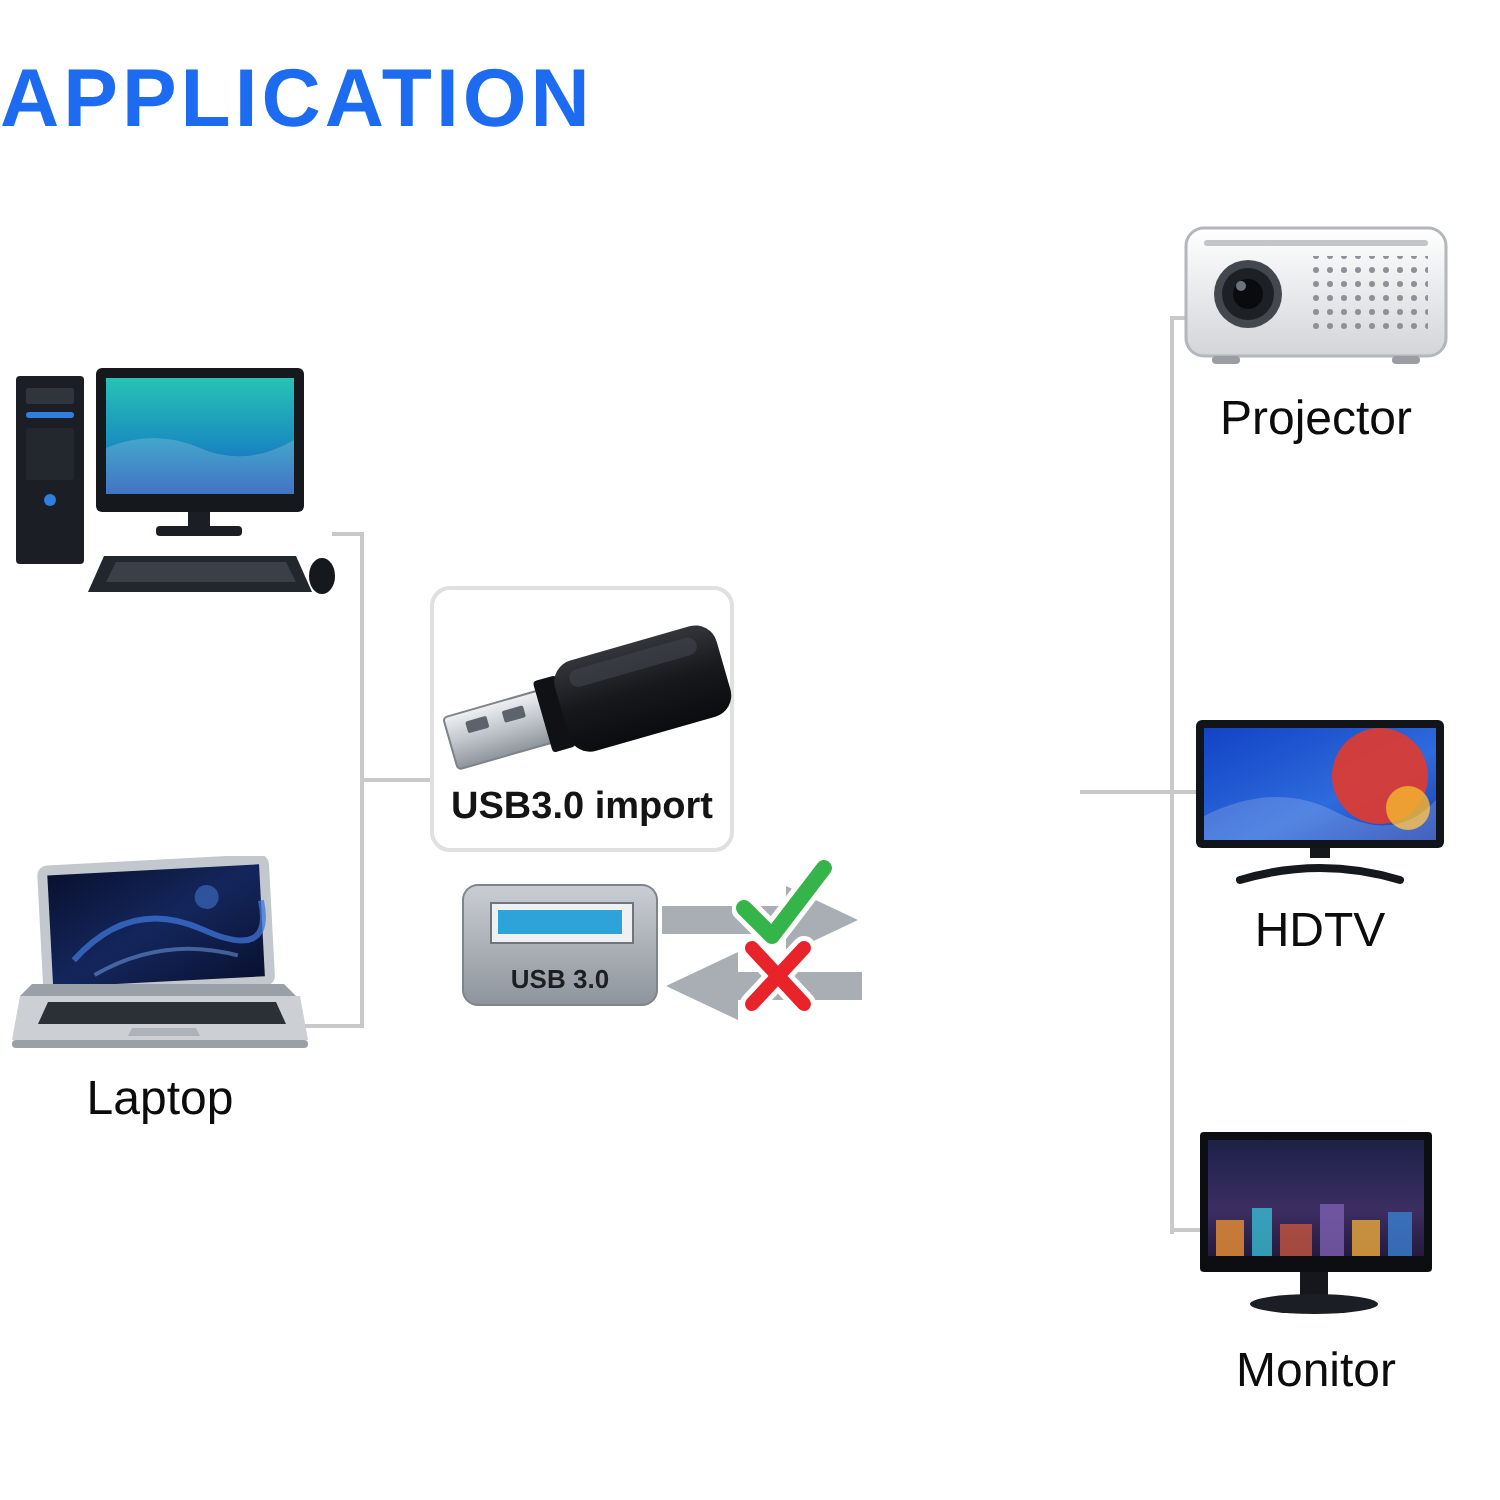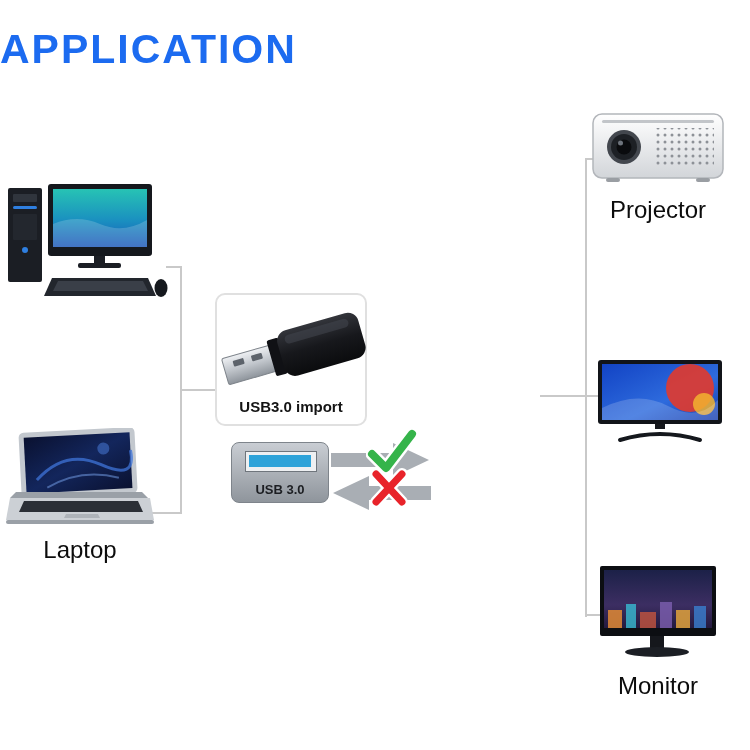--- a/index.html
+++ b/index.html
@@ -18,21 +18,21 @@
   .device svg { display: block; margin: 0 auto; }
   .device-label { margin-top: 8px; font-size: 24px; color: #0c0c0c; }
 
   .adapter-box {
     position: absolute; background: #fff;
     border: 2px solid #e0e0e0; border-radius: 10px;
   }
   .adapter-box svg { position: absolute; top: 6px; left: 2px; }
   .adapter-label {
     position: absolute; left: 0; bottom: 9px; width: 100%;
-    text-align: center; font-size: 15px; font-weight: bold; color: #141414;
+    text-align: center; font-size: 19px; font-weight: bold; color: #141414;
   }
 
   .plug { position: absolute; width: 98px; height: 61px; border-radius: 8px; }
   .plug-label {
     position: absolute; left: 0; bottom: 5px; width: 100%;
     text-align: center; font-size: 13px; font-weight: bold;
   }
   .usb-plug { background: linear-gradient(180deg, #c9cdd3, #8f959c); border: 1px solid #7e848b; }
   .usb-plug .plug-label { color: #1c1e22; }
   .usb-face { position: absolute; left: 13px; top: 8px; width: 72px; height: 21px;
@@ -150,20 +150,21 @@
       <rect x="0" y="0" width="124" height="64" rx="3" fill="#111419"></rect>
       <rect x="4" y="4" width="116" height="56" fill="url(#tvscr)"></rect>
       <g clip-path="url(#tvclip)">
         <circle cx="92" cy="28" r="24" fill="#e23a2c" opacity="0.9"></circle>
         <circle cx="106" cy="44" r="11" fill="#f2b22f" opacity="0.85"></circle>
         <path d="M4,48 Q40,30 70,46 T120,40 V60 H4 Z" fill="#ffffff" opacity="0.18"></path>
       </g>
       <rect x="57" y="64" width="10" height="5" fill="#15181d"></rect>
       <path d="M22,80 Q62,68 102,80" stroke="#15181d" stroke-width="4" fill="none" stroke-linecap="round"></path>
     </svg>
+    <div class="device-label">HDTV</div>
   </div>
 
   <div class="device" style="left:600px;top:566px;width:116px;">
     <svg width="116" height="98" viewBox="0 0 116 98">
       <defs>
         <linearGradient id="monscr" x1="0" y1="0" x2="0" y2="1">
           <stop offset="0" stop-color="#1c2148"></stop>
           <stop offset="0.6" stop-color="#3c2e62"></stop>
           <stop offset="1" stop-color="#241a3e"></stop>
         </linearGradient>

